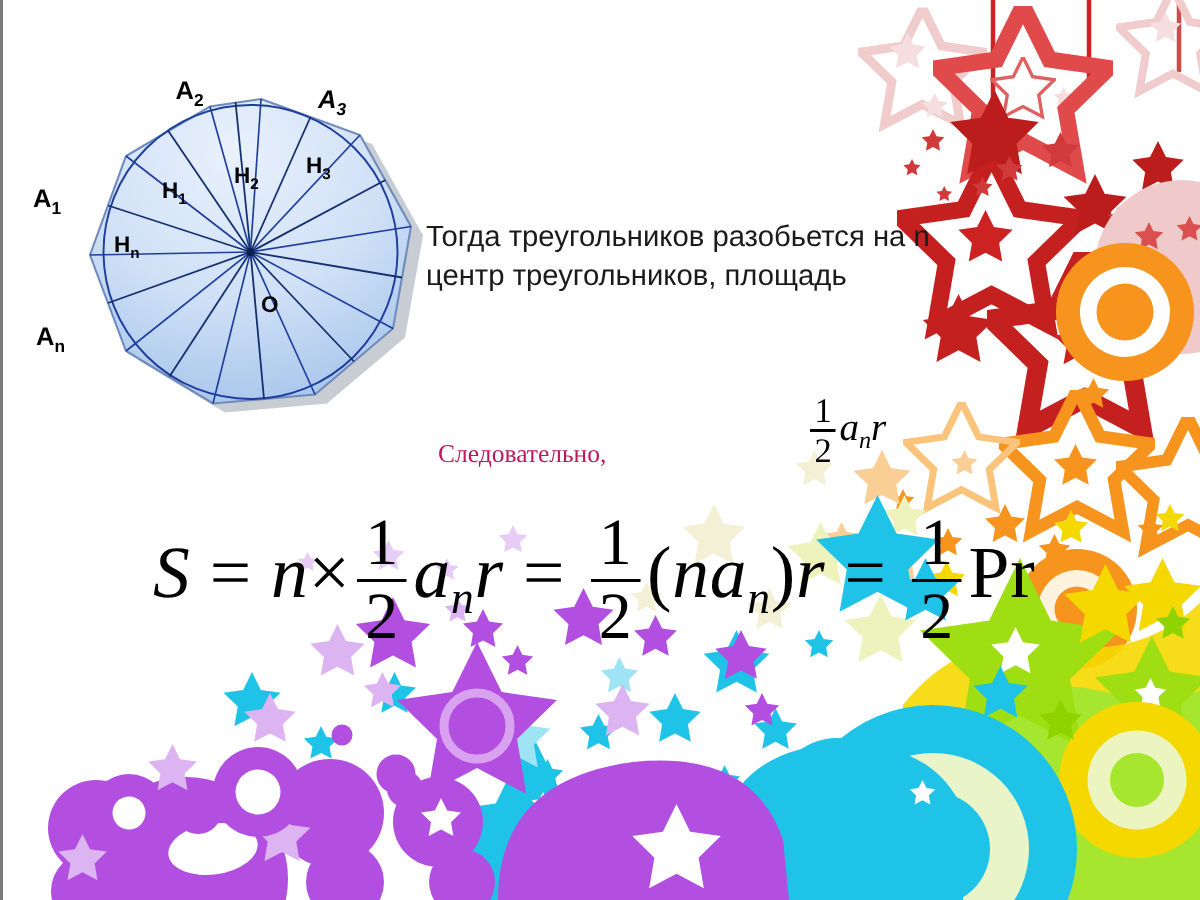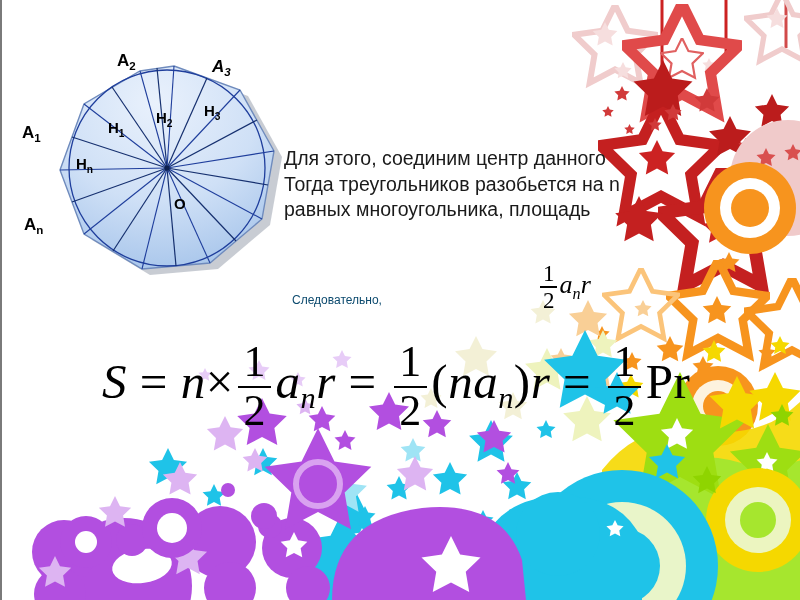--- a/index.html
+++ b/index.html
@@ -61,23 +61,23 @@
     font-family: "Liberation Sans", sans-serif;
     font-size: 19.5px;
     line-height: 25.5px;
     color: #1a1a1a;
   }
   #bodytext .ln { white-space: nowrap; }
   #conclusion {
     position: absolute;
     left: 290px;
     top: 293px;
-    font-family: Liberation Sans, sans-serif;
-    font-size: 12px;
-    color: #0c4a6e;
+    font-family: Liberation Serif, serif;
+    font-size: 17px;
+    color: #be185d;
     white-space: nowrap;
   }
 
   
   .math {
     font-family: "Liberation Serif", "DejaVu Serif", serif;
     color: #000000;
   }
   .mi { font-style: italic; }
   .mu { font-style: normal; }
@@ -441,23 +441,22 @@
     </div>
     <div class="fig-label lbl-H" style="left:22px; top:98px;">
       <span>H</span><span class="sub">n</span>
     </div>
 
     
     <div class="fig-label lbl-O" style="left:120px; top:138px;">O</div>
   </div>
 
   <div id="bodytext">
-    <div class="ln">Для этого, соединим центр данного</div>
     <div class="ln">Тогда треугольников разобьется на n</div>
-    <div class="ln">равных многоугольника, площадь</div>
+    <div class="ln">центр треугольников, площадь</div>
   </div>
 
   <div id="conclusion">Следовательно,</div>
 
   <div id="inline-formula" class="math">
     <span class="frac">
       <span class="num">1</span>
       <span class="bar"></span>
       <span class="den">2</span>
     </span><span class="mi">a</span><span class="sub-i">n</span><span class="mi">r</span>

